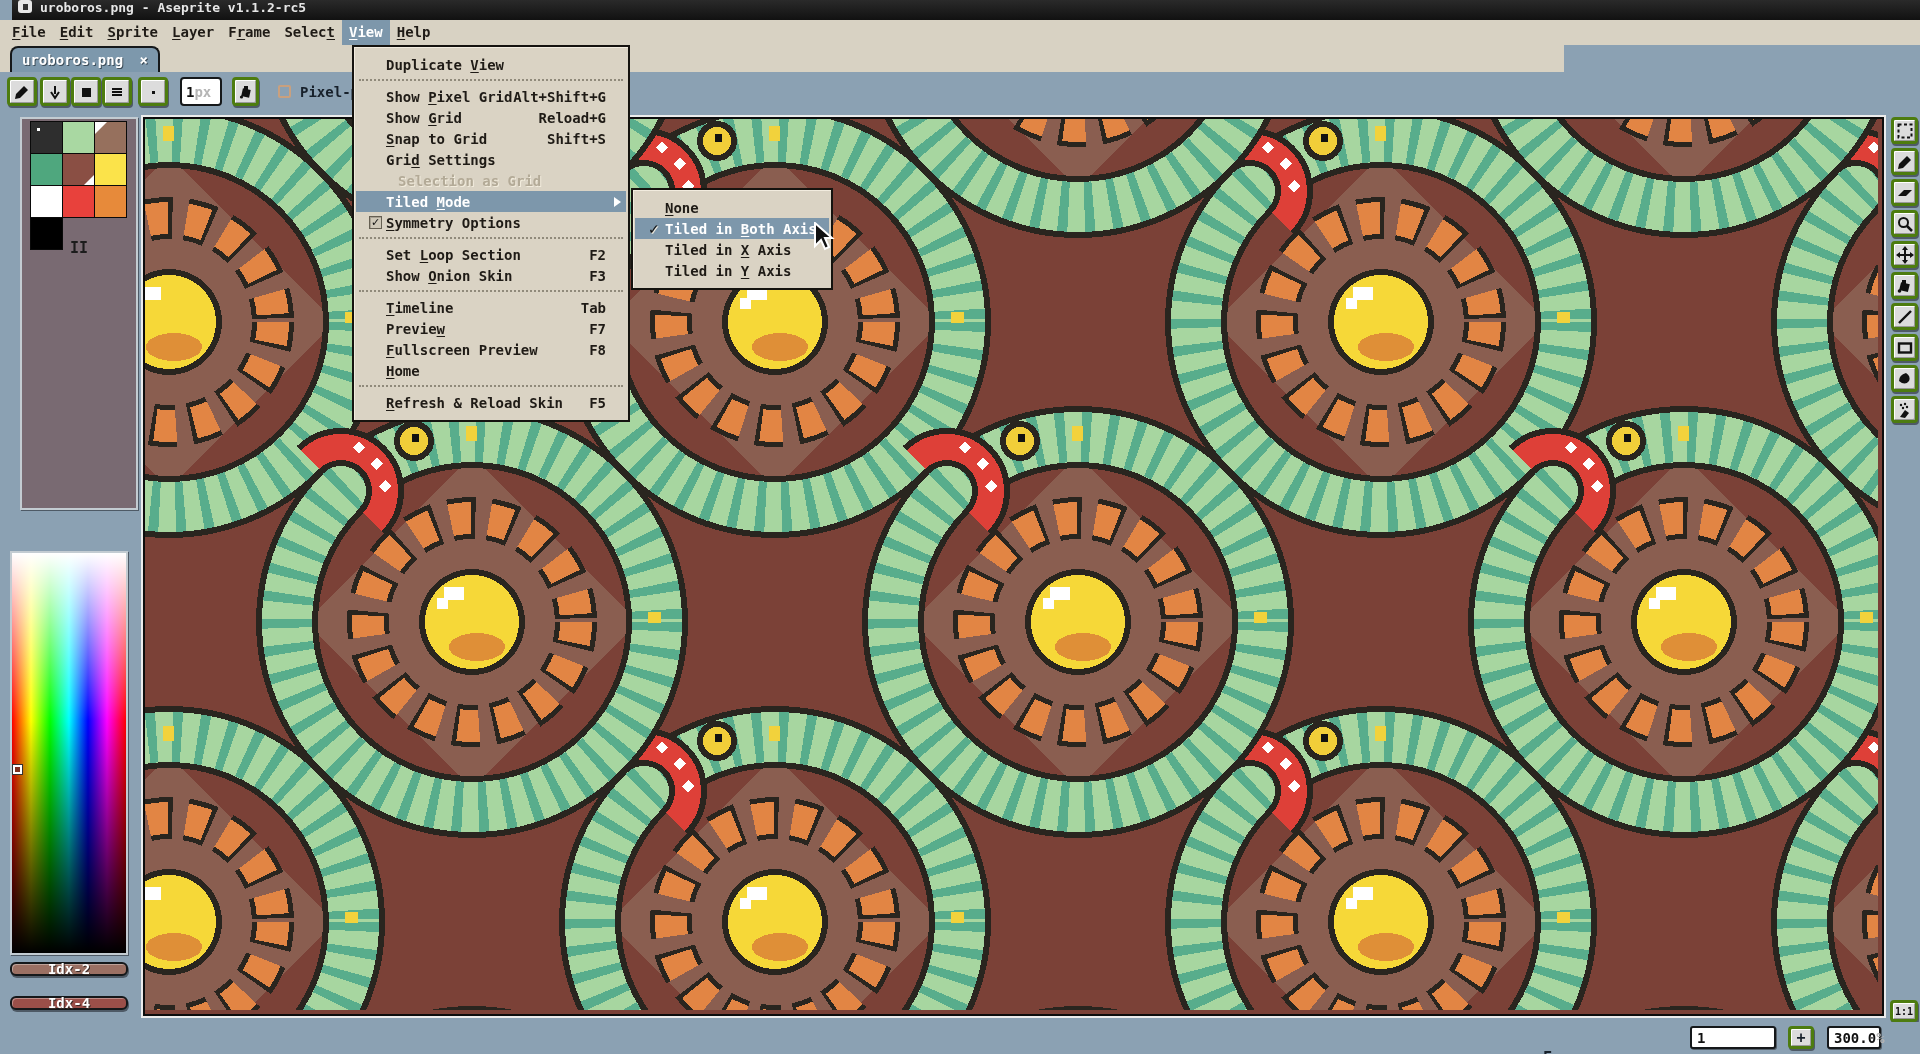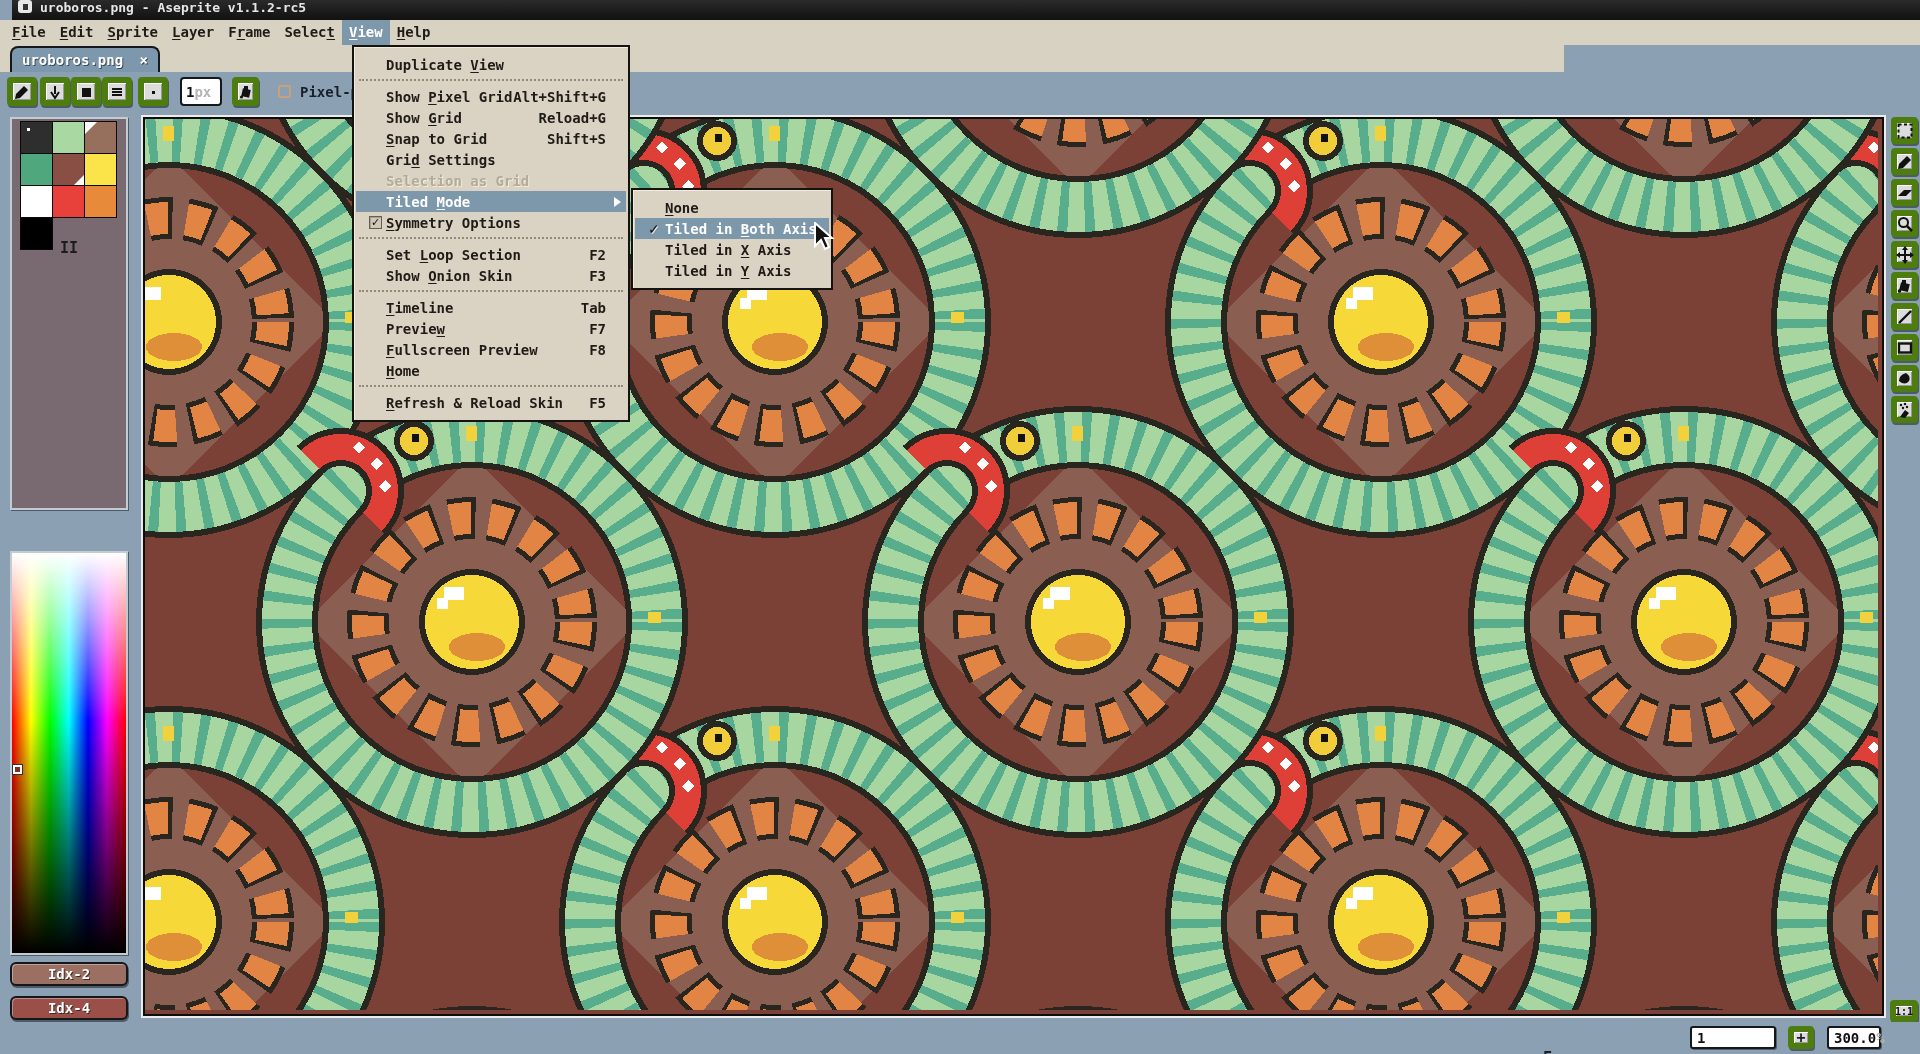--- a/index.html
+++ b/index.html
@@ -25,56 +25,56 @@
   
   #tabrow{position:absolute;left:0;top:45px;width:1564px;height:27px;background:#d8d2c3;}
   #tab{position:absolute;left:10px;top:1px;width:150px;height:26px;background:#7d98ac;
     border:2px solid #15181a;border-bottom:none;border-radius:8px 8px 0 0;
     color:#fff;font:bold 14px "DejaVu Sans Mono",monospace;
     display:flex;align-items:center;justify-content:space-between;padding:0 10px;
     text-shadow:1px 1px 0 #3c4c58;}
 
   
   #contextbar{position:absolute;left:0;top:72px;width:1920px;height:39px;background:#8ba1b3;}
-  .btn3d{background:#dcdcdc;border:6px solid #4d7c0f;border-radius:4px;
+  .btn3d{background:#dcdcdc;border:3px solid #4d7c0f;border-radius:4px;
     box-shadow:inset 1px 1px 0 #fff,inset -1px -1px 0 #9a9a9a,1px 2px 0 #4e5a66;
     display:flex;align-items:center;justify-content:center;}
   .cbtn{position:absolute;top:5px;width:30px;height:29px;}
   #sizebox{position:absolute;left:180px;top:5px;width:42px;height:29px;background:#fff;
     border:2px solid #15181a;border-radius:4px;font:bold 14px "DejaVu Sans Mono",monospace;
     display:flex;align-items:center;padding-left:4px;color:#111;}
   #sizebox .unit{color:#b5b5b5;}
   #pp-check{position:absolute;left:278px;top:13px;width:13px;height:13px;
     border:2px solid #c9a07e;background:transparent;border-radius:2px;}
   #pp-label{position:absolute;left:300px;top:12px;font:bold 14px "DejaVu Sans Mono",monospace;
     color:#17202a;white-space:nowrap;}
 
   
   .panelframe{position:absolute;border:2px solid #c3ccd2;box-shadow:1px 1px 0 #4e5a66;}
-  #palettepanel{left:10px;top:117px;width:118px;height:393px;background:#796a72;}
+  #palettepanel{left:20px;top:117px;width:118px;height:393px;background:#796a72;}
   #swatches{position:absolute;left:9px;top:3px;width:101px;}
   .swrow{display:flex;}
   .sw{width:33px;height:33px;border:1px solid #0a0a0a;margin:-1px 0 0 -1px;position:relative;}
   .swdot{position:absolute;left:6px;top:6px;width:3px;height:3px;background:#fff;}
   .swcorner-tl{position:absolute;left:0;top:0;width:0;height:0;
     border-top:12px solid #fff;border-right:12px solid transparent;}
   .swcorner-br{position:absolute;right:0;bottom:0;width:0;height:0;
     border-bottom:10px solid #fff;border-left:10px solid transparent;}
   #pal-handle{position:absolute;left:0;top:120px;width:100%;text-align:center;
     font:bold 15px "DejaVu Sans Mono",monospace;color:#1c1c1c;}
 
   #gradientpanel{left:10px;top:551px;width:118px;height:404px;background:#000;}
   #gradient{position:absolute;inset:0;
     background:
       linear-gradient(to bottom, rgba(255,255,255,1) 0%, rgba(255,255,255,0) 42%, rgba(0,0,0,0) 42%, rgba(0,0,0,1) 100%),
       linear-gradient(to right,#f00,#ff0,#0f0,#0ff,#00f,#f0f,#f00);}
   #grad-marker{position:absolute;left:1px;top:212px;width:9px;height:9px;
     border:2px solid #fff;background:#803020;box-shadow:0 0 0 1px #333;}
 
-  .idxbtn{position:absolute;left:10px;width:118px;height:24px;border:2px solid #15181a;
+  .idxbtn{position:absolute;left:10px;width:118px;height:14px;border:2px solid #15181a;
     border-radius:6px;color:#fff;font:bold 14px "DejaVu Sans Mono",monospace;
     display:flex;align-items:center;justify-content:center;
     text-shadow:1px 1px 0 #3a2a26;box-shadow:inset 1px 1px 0 rgba(255,255,255,.35),1px 2px 0 #4e5a66;}
   #idx-fg{top:962px;background:#9b7063;}
   #idx-bg{top:996px;background:#9b4f49;}
 
   
   #canvasframe{position:absolute;left:143px;top:117px;width:1741px;height:899px;
     border:2px solid #0d0d0d;box-shadow:0 0 0 2px #ececec;background:#7b4137;}
   #art{display:block;}
@@ -100,21 +100,21 @@
   
   .menu-panel{position:absolute;background:#dad3c4;border:2px solid #15130f;
     box-shadow:inset 1px 1px 0 #f2ecdf;padding:7px 2px;z-index:60;
     font:bold 14px "DejaVu Sans Mono",monospace;color:#1f1b16;}
   #view-menu{left:352px;top:45px;width:278px;}
   #tiled-submenu{left:631px;top:188px;width:202px;z-index:61;}
   .mi{height:21px;display:grid;grid-template-columns:17px 1fr auto 12px;align-items:center;
     padding-left:13px;white-space:nowrap;}
   .mi .sc{text-align:right;padding-right:8px;}
   .mi.hl{background:#7d97ab;color:#fff;}
-  .mi.dis{color:#b3aa97;text-shadow:1px 1px 0 #f2ecdd;}
+  .mi.dis{color:#b3aa97;text-shadow:1px 1px 0 #f2ecdd;margin-left:12px;}
   .msep{height:11px;position:relative;}
   .msep::after{content:"";position:absolute;left:3px;right:3px;top:4px;border-top:2px dotted #908a7b;}
   .subarrow{width:0;height:0;border-left:7px solid currentColor;
     border-top:5px solid transparent;border-bottom:5px solid transparent;}
   .mcheck{width:13px;height:13px;background:#cfc8b8;border:1px solid #655f52;
     box-shadow:inset 1px 1px 0 #a8a193;color:#111;
     font:bold 11px "DejaVu Sans",sans-serif;line-height:11px;text-align:center;}
   .ck{font:bold 14px "DejaVu Sans",sans-serif;color:#111;text-shadow:1px 1px 0 #efe9db;}
   u{text-underline-offset:2px;}
 

